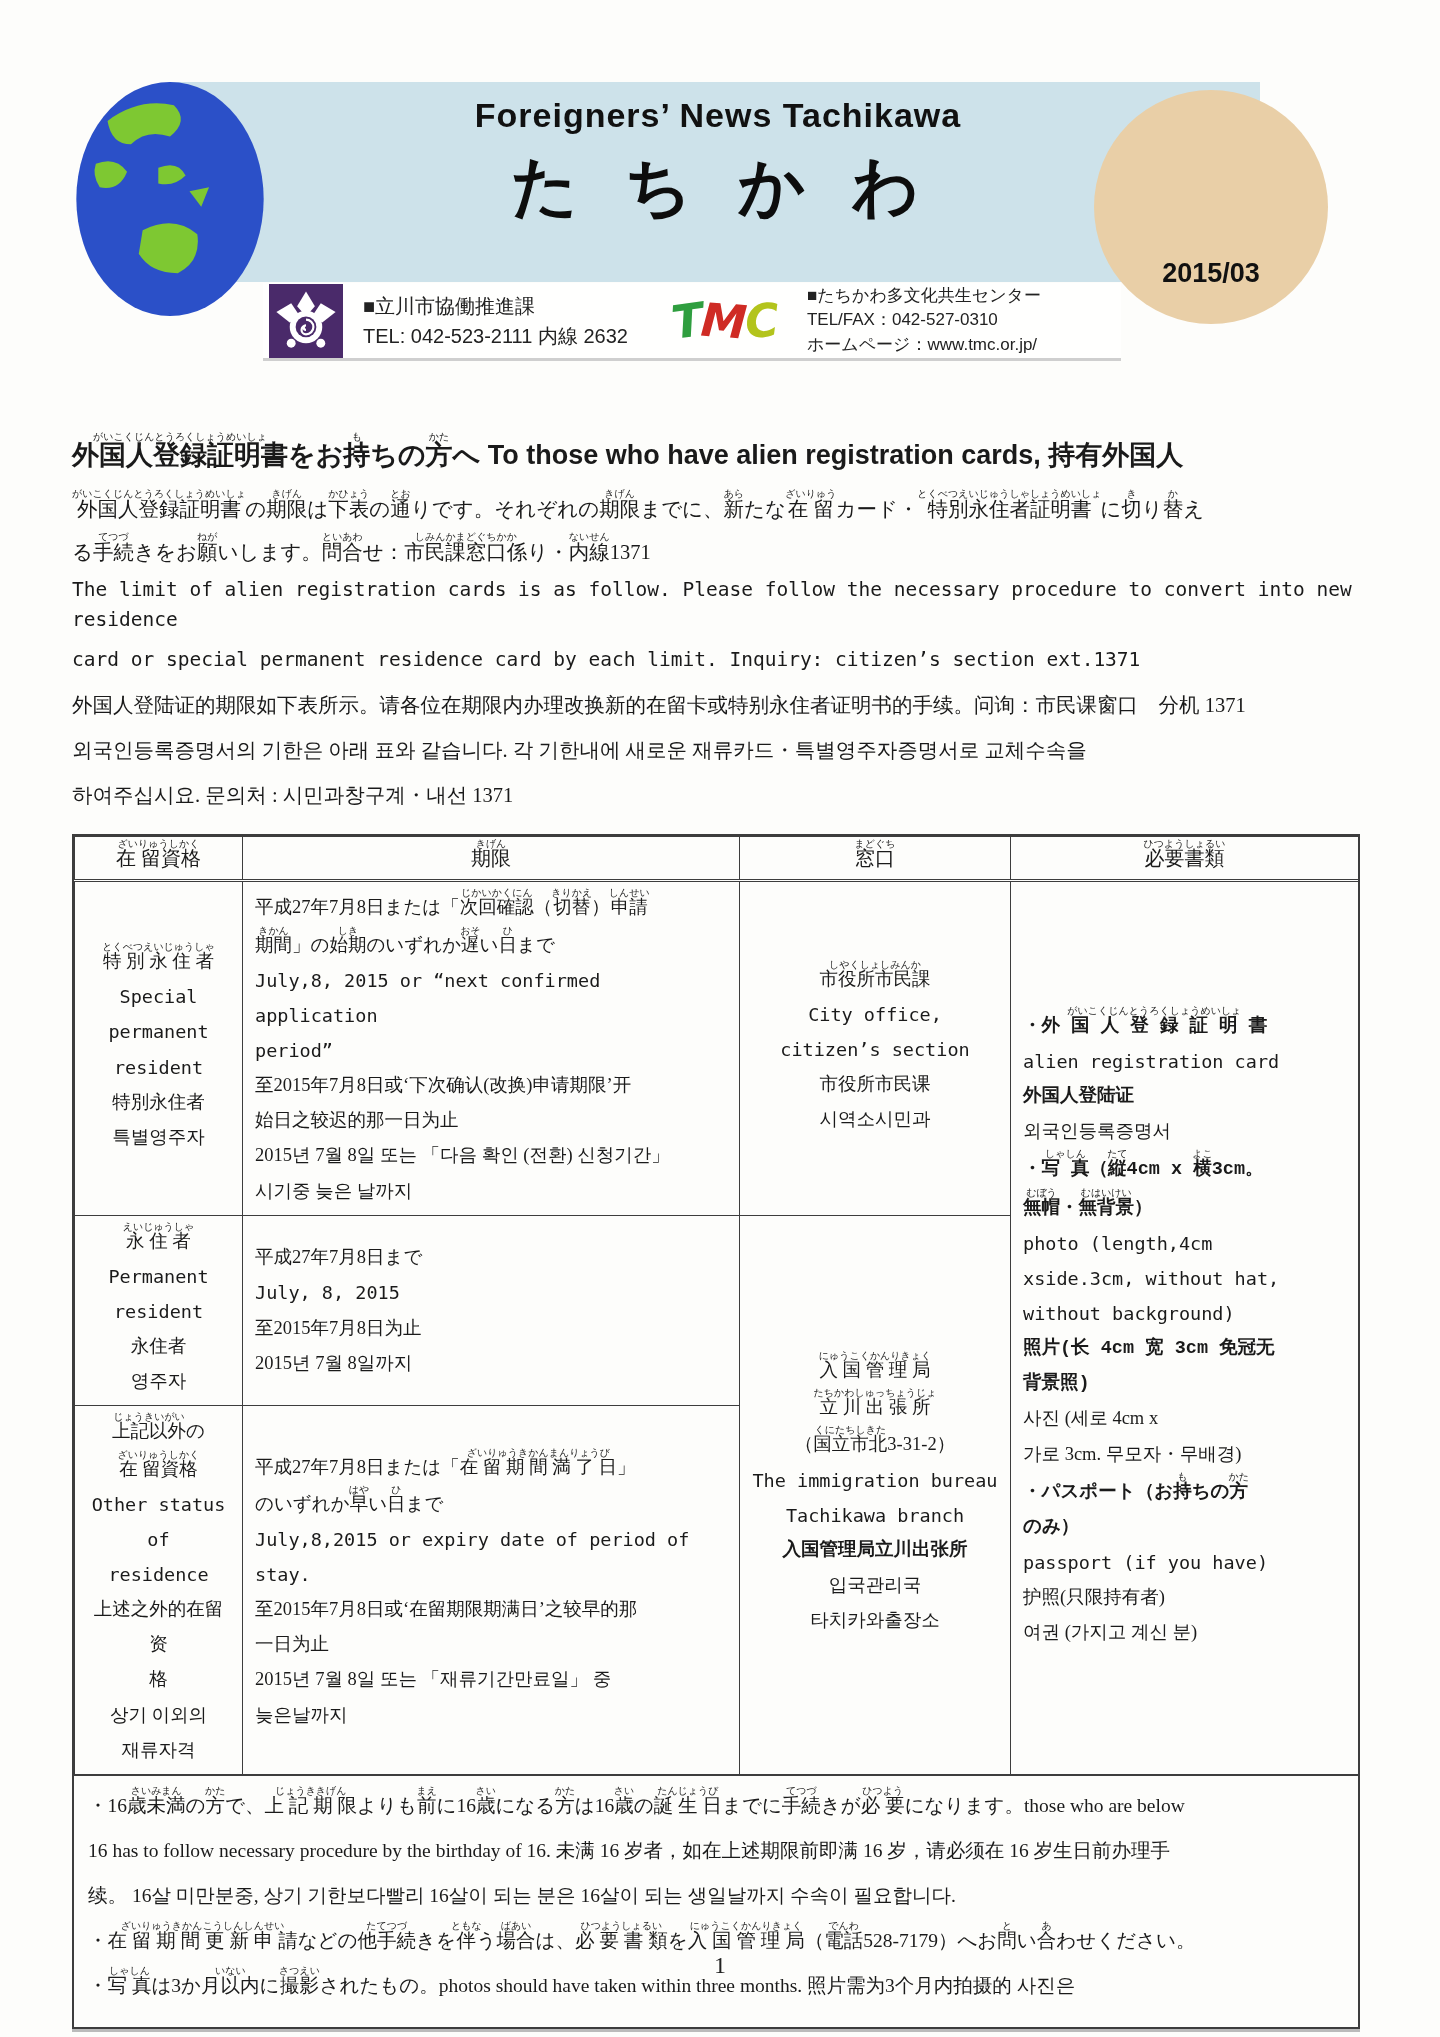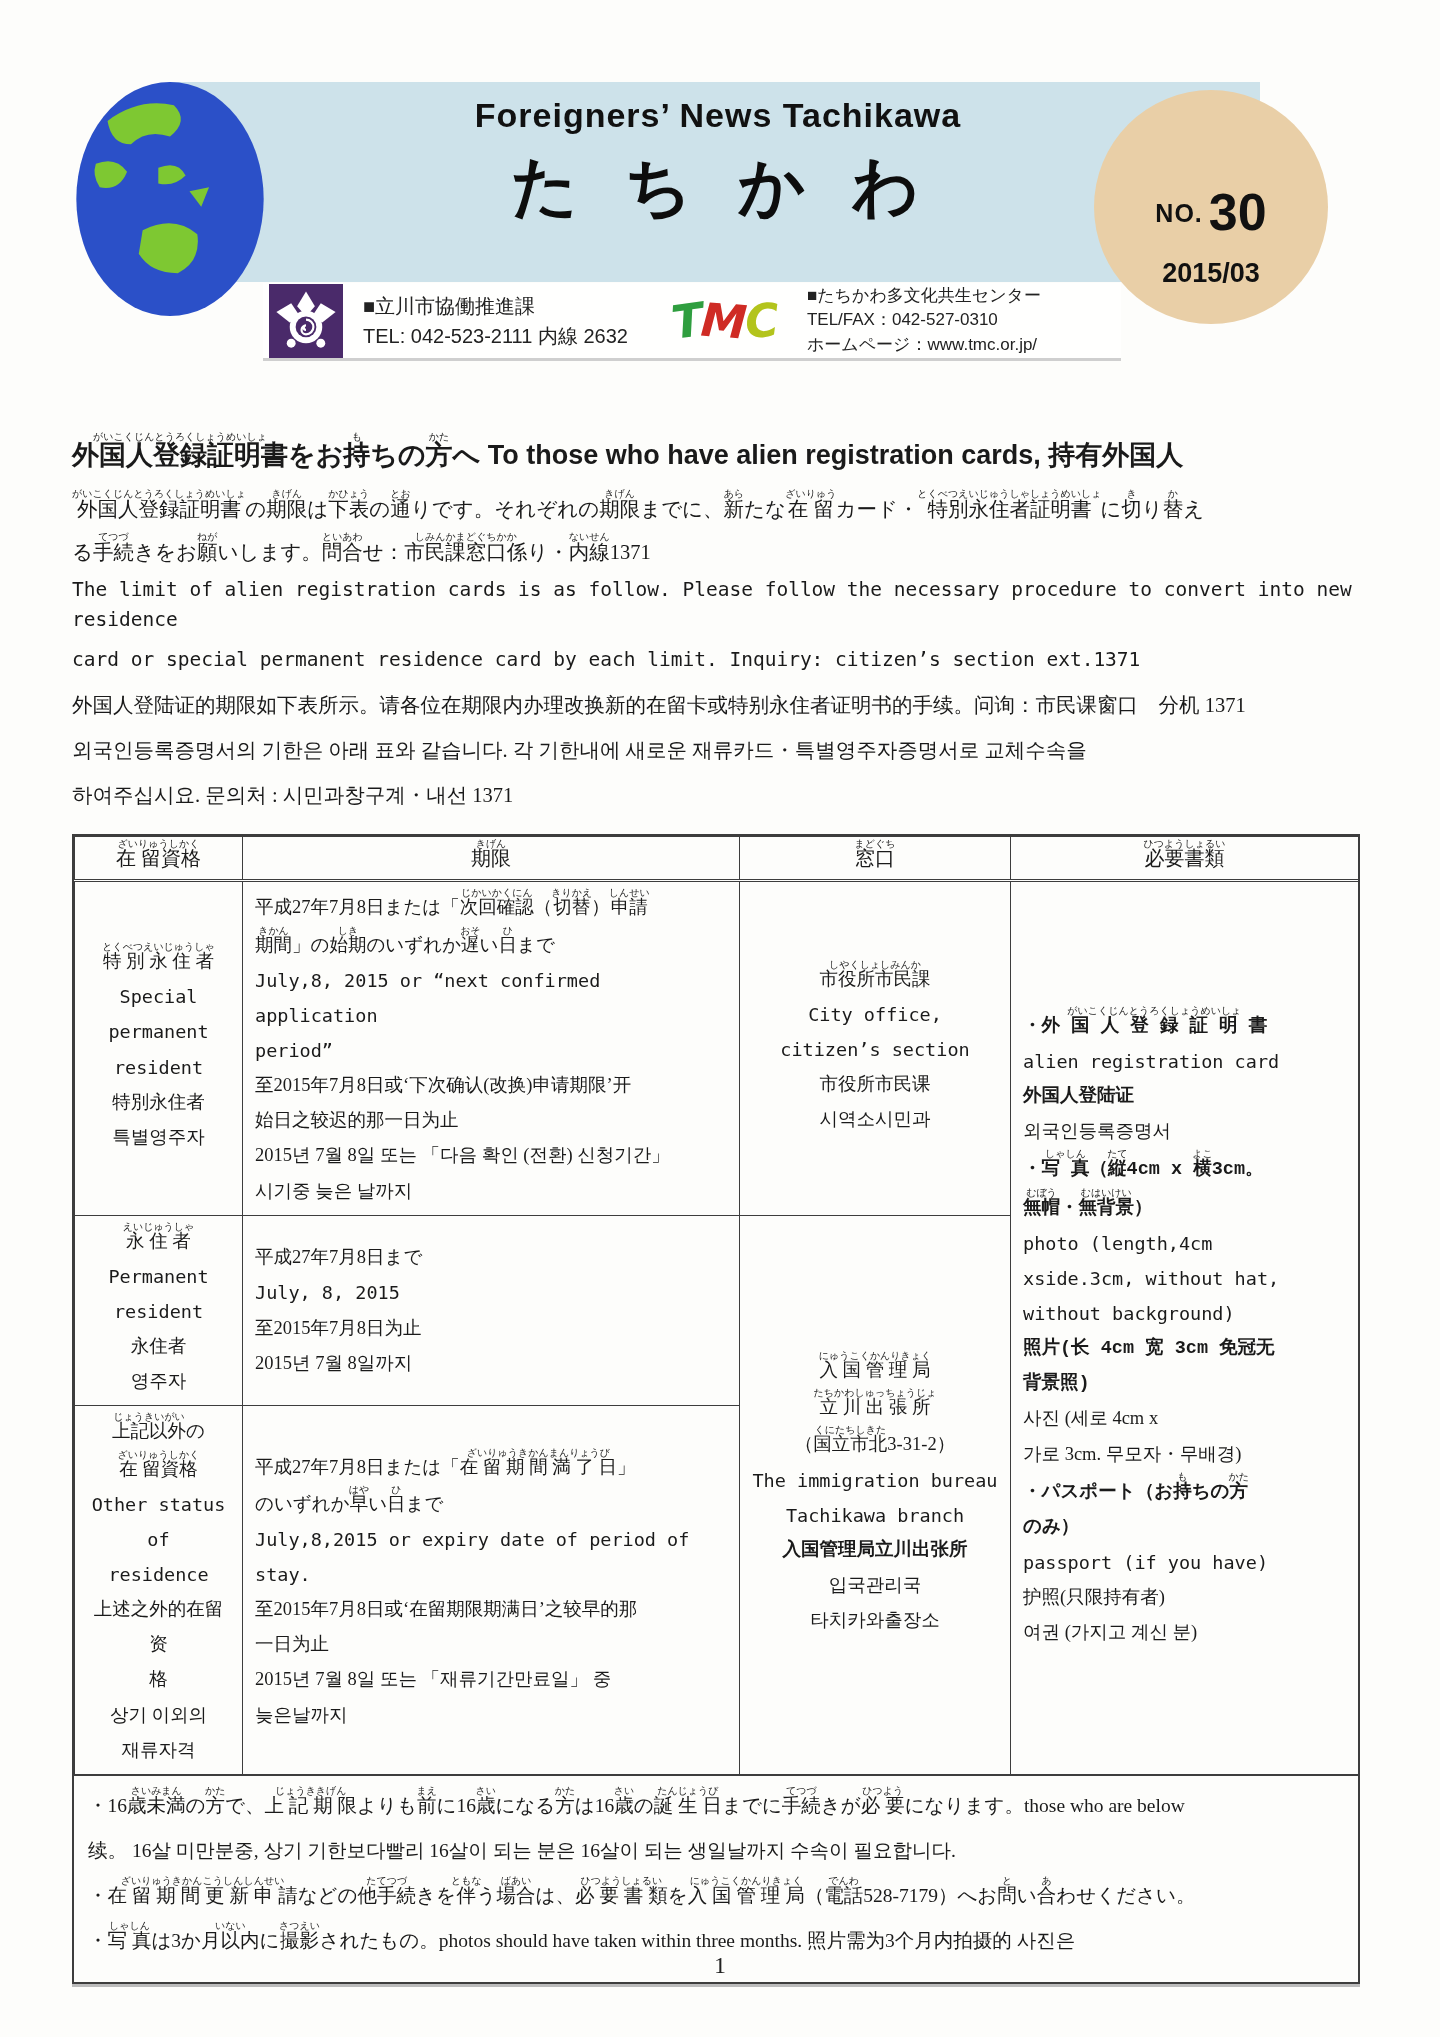--- a/index.html
+++ b/index.html
@@ -77,23 +77,20 @@
       <path d="M12 44 Q22 40 28 48 Q24 58 14 56 Q10 50 12 44Z" fill="#7ec832"></path>
       <path d="M44 46 Q54 42 58 50 Q52 56 44 54Z" fill="#7ec832"></path>
       <path d="M36 78 Q52 70 64 80 Q66 94 54 100 Q40 100 34 90Z" fill="#7ec832"></path>
       <path d="M60 58 L70 56 L66 66Z" fill="#7ec832"></path>
     </svg>
 
     <div class="title-en">Foreigners’ News Tachikawa</div>
     <div class="title-ja">たちかわ</div>
 
     <div class="badge">
-      <div class="badge-no">
-        <span class="no-label">NO.</span><span class="no-num">30</span>
-      </div>
       <div class="badge-date">2015/03</div>
     </div>
 
     <div class="contact-strip">
       <svg class="emblem" viewBox="0 0 100 100">
         <rect x="0" y="0" width="100" height="100" fill="#4a2a6a"></rect>
         <g fill="#ffffff">
           <polygon points="50,10 62,30 50,44 38,30"></polygon>
           <polygon points="90,38 72,52 58,44 70,26"></polygon>
           <polygon points="10,38 28,52 42,44 30,26"></polygon>
@@ -244,20 +241,21 @@
                 <div class="ln zh">至2015年7月8日或‘在留期限期满日’之较早的那</div>
                 <div class="ln zh">一日为止</div>
                 <div class="ln ko">2015년 7월 8일 또는 「재류기간만료일」 중</div>
                 <div class="ln ko">늦은날까지</div>
               </td>
         </tr>
       </tbody>
         </table>
       <div class="notes">
           <div class="ln jp">・16<ruby>歳未満<rt>さいみまん</rt></ruby>の<ruby>方<rt>かた</rt></ruby>で、<ruby>上 記 期 限<rt>じょうききげん</rt></ruby>よりも<ruby>前<rt>まえ</rt></ruby>に16<ruby>歳<rt>さい</rt></ruby>になる<ruby>方<rt>かた</rt></ruby>は16<ruby>歳<rt>さい</rt></ruby>の<ruby>誕 生 日<rt>たんじょうび</rt></ruby>までに<ruby>手続<rt>てつづ</rt></ruby>きが<ruby>必 要<rt>ひつよう</rt></ruby>になります。those who are below</div>
+          <div class="ln zh">16 has to follow necessary procedure by the birthday of 16. 未满 16 岁者，如在上述期限前即满 16 岁，请必须在 16 岁生日前办理手</div>
           <div class="ln ko">续。 16살 미만분중, 상기 기한보다빨리 16살이 되는 분은 16살이 되는 생일날까지 수속이 필요합니다.</div>
           <div class="ln jp">・<ruby>在 留 期 間 更 新 申 請<rt>ざいりゅうきかんこうしんしんせい</rt></ruby>などの<ruby>他手続<rt>たてつづ</rt></ruby>きを<ruby>伴<rt>ともな</rt></ruby>う<ruby>場合<rt>ばあい</rt></ruby>は、<ruby>必 要 書 類<rt>ひつようしょるい</rt></ruby>を<ruby>入 国 管 理 局<rt>にゅうこくかんりきょく</rt></ruby>（<ruby>電話<rt>でんわ</rt></ruby>528-7179）へお<ruby>問<rt>と</rt></ruby>い<ruby>合<rt>あ</rt></ruby>わせください。</div>
           <div class="ln jp">・<ruby>写 真<rt>しゃしん</rt></ruby>は3か<ruby>月以内<rt>いない</rt></ruby>に<ruby>撮影<rt>さつえい</rt></ruby>されたもの。photos should have taken within three months. 照片需为3个月内拍摄的 사진은</div>
         </div>
     </div>
   </div>
 
   <div class="pageno">1</div>
 </div>
 

